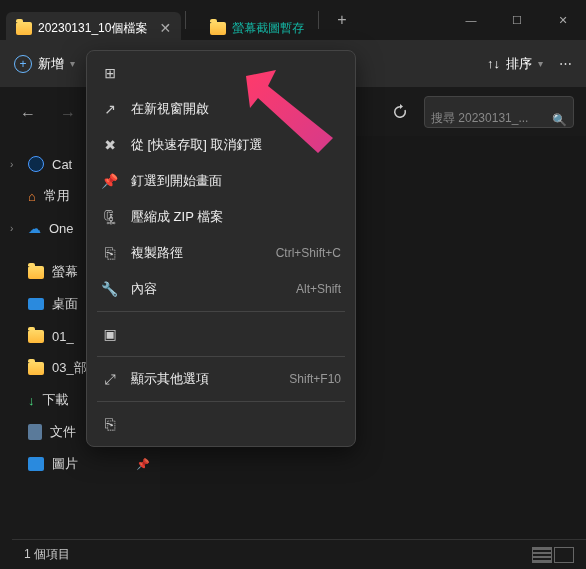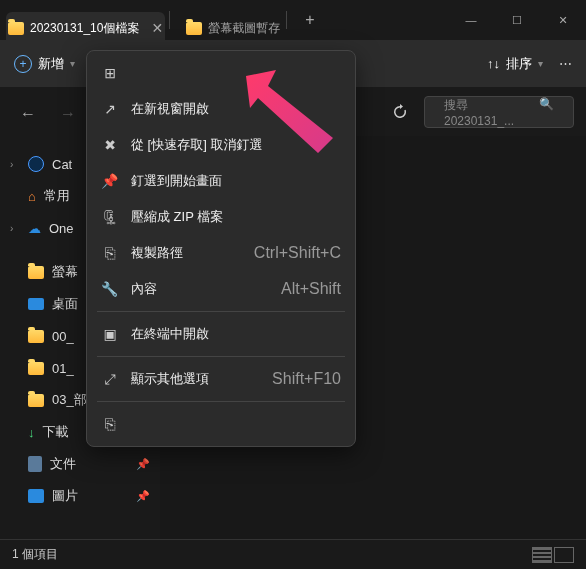--- a/index.html
+++ b/index.html
@@ -1,55 +1,55 @@
 <!DOCTYPE html>
 <html><head>
 <meta charset="utf-8">
 <style>
 * { margin: 0; padding: 0; box-sizing: border-box; font-family: "Segoe UI", "Microsoft JhengHei", sans-serif; }
 body { background: #1a1a1a; width: 586px; height: 569px; overflow: hidden; color: #fff; position: relative; }
 
 .titlebar { height: 40px; background: #1a1a1a; display: flex; align-items: center; }
-.tab { display: flex; align-items: center; height: 32px; padding: 0 2px; font-size: 12px; gap: 6px; margin-top: 16px; }
+.tab { display: flex; align-items: center; height: 32px; padding: 0 10px; font-size: 12px; gap: 6px; margin-top: 16px; }
 .tab.active { background: #2c2c2c; border-radius: 6px 6px 0 0; margin-left: 6px; }
-.tab.inactive { color: #a3a3a3; margin-left: 10px; }
+.tab.inactive { color: #14b8a6; margin-left: 10px; }
 .tab-close { color: #aaa; font-size: 14px; margin-left: 6px; }
 .tab-divider { width: 1px; height: 18px; background: #444; margin: 0 4px; }
 .new-tab { color: #aaa; font-size: 16px; padding: 0 14px; }
 .win-controls { margin-left: auto; display: flex; }
 .win-btn { width: 46px; height: 40px; display: flex; align-items: center; justify-content: center; color: #aaa; font-size: 11px; }
 
 .folder-icon { width: 16px; height: 13px; background: linear-gradient(#ffd867, #ffb93a); border-radius: 2px; display: inline-block; position: relative; }
 .folder-icon::before { content: ""; position: absolute; top: -3px; left: 0; width: 7px; height: 3px; background: #ffd867; border-radius: 2px 2px 0 0; }
 
 .toolbar { height: 48px; background: #2c2c2c; display: flex; align-items: center; padding: 0 14px; gap: 16px; font-size: 13px; border-bottom: 1px solid #1a1a1a; }
 .toolbar-btn { display: flex; align-items: center; gap: 6px; color: #fff; }
 .toolbar-sep { width: 1px; height: 22px; background: #444; }
 .toolbar-right { margin-left: auto; display: flex; align-items: center; gap: 16px; }
 
 .navbar { height: 48px; background: #1a1a1a; display: flex; align-items: center; padding: 0 12px; gap: 8px; }
 .nav-btn { width: 32px; height: 32px; display: flex; align-items: center; justify-content: center; color: #aaa; }
-.search-box { margin-left: auto; background: #2c2c2c; border: 1px solid #444; border-radius: 4px; height: 32px; width: 150px; display: flex; align-items: flex-start; padding: 0 19px; color: #888; font-size: 12px; justify-content: space-between; }
+.search-box { margin-left: auto; background: #2c2c2c; border: 1px solid #444; border-radius: 4px; height: 32px; width: 150px; display: flex; align-items: flex-end; padding: 0 6px; color: #888; font-size: 12px; justify-content: space-between; }
 
 .main { display: flex; height: 403px; }
 .sidebar { width: 160px; background: #1a1a1a; overflow: hidden; padding-top: 12px; }
 .side-item { display: flex; align-items: center; height: 32px; padding: 0 10px; font-size: 13px; color: #ddd; gap: 8px; white-space: nowrap; }
 .side-item .chev { color: #888; width: 10px; font-size: 10px; }
 .side-item .pin { margin-left: auto; color: #888; font-size: 11px; }
 .side-spacer { height: 12px; }
 .content { flex: 1; background: #181818; }
 
-.statusbar { height: 30px; background: #1a1a1a; border-top: 1px solid #333; display: flex; align-items: center; padding: 0 12px; font-size: 12px; color: #ccc; }
+.statusbar { height: 30px; background: #1a1a1a; border-top: 1px solid #333; display: flex; align-items: center; padding: 0 12px; font-size: 12px; color: #ccc; margin-left: 12px; }
 .view-icons { margin-left: auto; display: flex; gap: 2px; }
 .view-icon { width: 20px; height: 16px; border: 1px solid #666; display: flex; }
 
 .context-menu { position: absolute; top: 50px; left: 86px; width: 270px; background: #2b2b2b; border: 1px solid #444; border-radius: 8px; padding: 4px; box-shadow: 0 8px 24px rgba(0,0,0,0.5); z-index: 10; }
 .menu-item { display: flex; align-items: center; height: 36px; padding: 0 10px; font-size: 13px; color: #eee; border-radius: 4px; gap: 12px; }
 .menu-icon { width: 18px; height: 18px; display: flex; align-items: center; justify-content: center; color: #ccc; font-size: 14px; }
-.menu-shortcut { margin-left: auto; color: #999; font-size: 16px; }
+.menu-shortcut { margin-left: auto; color: #999; font-size: 12px; }
 .menu-sep { height: 1px; background: #444; margin: 4px 6px; }
 
 .arrow { position: absolute; top: 68px; left: 238px; z-index: 20; pointer-events: none; }
 
 .ic-circle { width: 18px; height: 18px; border: 1.5px solid #69b7ff; border-radius: 50%; display: flex; align-items: center; justify-content: center; color: #69b7ff; font-size: 12px; }
 .ic-home { color: #ff8c3a; }
 .ic-one { color: #2a8ade; }
 .ic-desktop { width: 16px; height: 12px; background: #2a8ade; border-radius: 2px; }
 .ic-down { color: #4ade80; }
 .ic-doc { width: 14px; height: 16px; background: #5a7a9a; border-radius: 2px; }
@@ -139,25 +139,20 @@
         <span>螢幕</span>
       </div>
     <div class="side-item">
         <span class="chev"></span>
         <span class="ic-desktop"></span>
         <span>桌面</span>
       </div>
     <div class="side-item">
         <span class="chev"></span>
         <span class="folder-icon"></span>
-        <span>00_</span>
-      </div>
-    <div class="side-item">
-        <span class="chev"></span>
-        <span class="folder-icon"></span>
         <span>01_</span>
       </div>
     <div class="side-item">
         <span class="chev"></span>
         <span class="folder-icon"></span>
         <span>03_部落格</span>
         <span class="pin">📌</span>
       </div>
     <div class="side-item">
         <span class="chev"></span>
@@ -215,21 +210,20 @@
       <span class="menu-shortcut">Ctrl+Shift+C</span>
     </div>
   <div class="menu-item">
       <span class="menu-icon">🔧</span>
       <span>內容</span>
       <span class="menu-shortcut">Alt+Shift</span>
     </div>
   <div class="menu-sep"></div>
   <div class="menu-item">
       <span class="menu-icon">▣</span>
-      <span>在終端中開啟</span>
     </div>
   <div class="menu-sep"></div>
   <div class="menu-item">
       <span class="menu-icon">⤢</span>
       <span>顯示其他選項</span>
       <span class="menu-shortcut">Shift+F10</span>
     </div>
   <div class="menu-sep"></div>
   <div class="menu-item">
       <span class="menu-icon">⎘</span>

